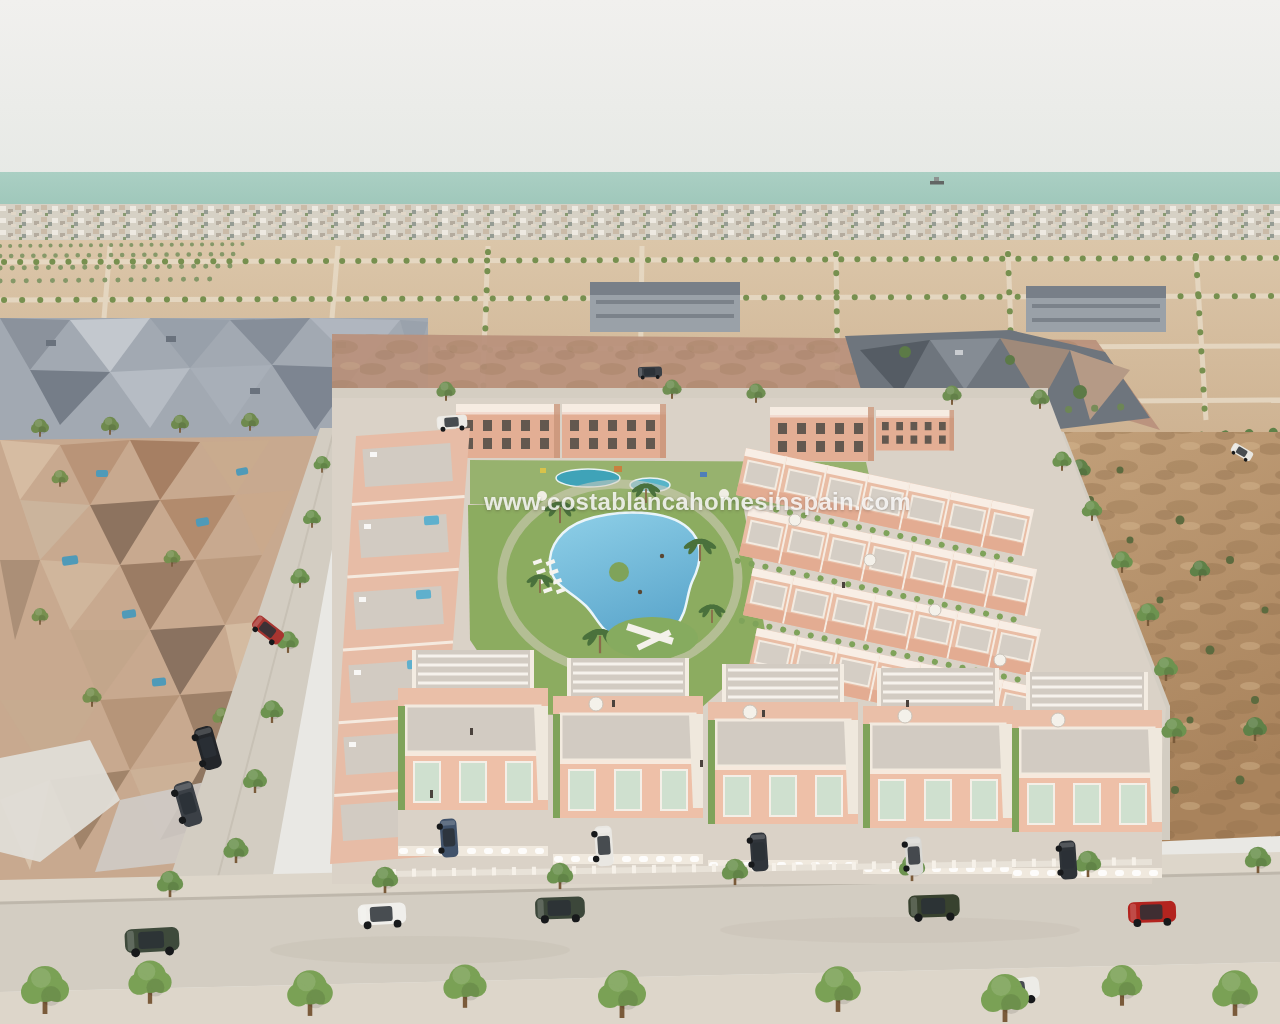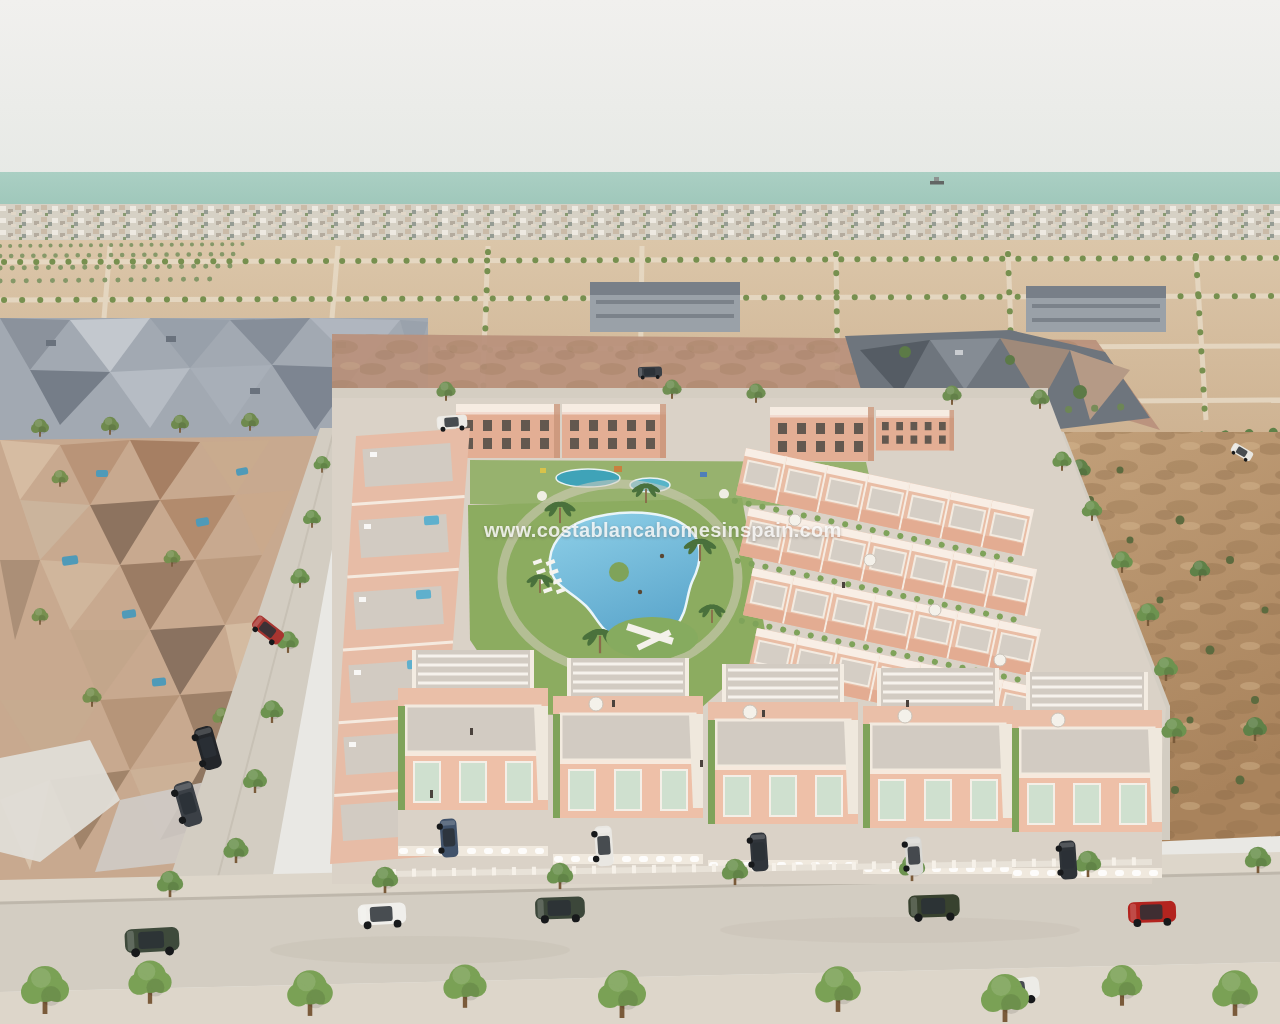--- a/index.html
+++ b/index.html
@@ -1,21 +1,21 @@
 <!DOCTYPE html>
 <html style="--sky-top: #f1f0ee; --sky-bottom: #e5e8e4; --sea: #9cc5b8; --sea-light: #aacfc3; --distant-town: #d6d1c5; --land: #dbc6a9; --land-far: #cdb190; --scrub: #b9917c; --dirt: #c2a07a; --dirt-dark: #a9835c; --road: #d3cdc2; --paving: #dad2c7; --sidewalk: #ddd6ca; --wall-salmon: #eabfa8; --wall-salmon-deep: #e3ae94; --trim-white: #f6ece2; --roof-terrace: #d2cbc2; --window-shutter: #cfe0cf; --pool-water: #5ea8cd; --pool-water-light: #8fd0e8; --lawn: #8cac60; --tree-green: #6d9350; --palm-green: #4a713c; --existing-tan: #c8a98f; --existing-gray: #a2a9b2;"><head>
 <meta charset="utf-8">
 <style>
   html,body{margin:0;padding:0;width:1280px;height:1024px;overflow:hidden;background:#e9e8e4;}
   #stage{position:relative;width:1280px;height:1024px;font-family:"Liberation Sans",sans-serif;}
   #stage svg{display:block;}
   .wm{
-    position:absolute;left:484px;top:519px;width:320px;
+    position:absolute;left:484px;top:488px;width:320px;
     font-family:"Liberation Sans",sans-serif;
-    font-size:20px;font-weight:700;letter-spacing:.3px;
+    font-size:24px;font-weight:700;letter-spacing:.3px;
     color:rgba(255,255,255,.82);
     text-shadow:0 1px 3px rgba(70,60,50,.38);
     white-space:nowrap;user-select:none;pointer-events:none;
   }
   :root{
     --sky-top:#f1f0ee;--sky-bottom:#e5e8e4;--sea:#9cc5b8;--sea-light:#aacfc3;
     --distant-town:#d6d1c5;--land:#dbc6a9;--land-far:#cdb190;--scrub:#b9917c;
     --dirt:#c2a07a;--dirt-dark:#a9835c;--road:#d3cdc2;--paving:#dad2c7;--sidewalk:#ddd6ca;
     --wall-salmon:#eabfa8;--wall-salmon-deep:#e3ae94;--trim-white:#f6ece2;--roof-terrace:#d2cbc2;
     --window-shutter:#cfe0cf;--pool-water:#5ea8cd;--pool-water-light:#8fd0e8;

